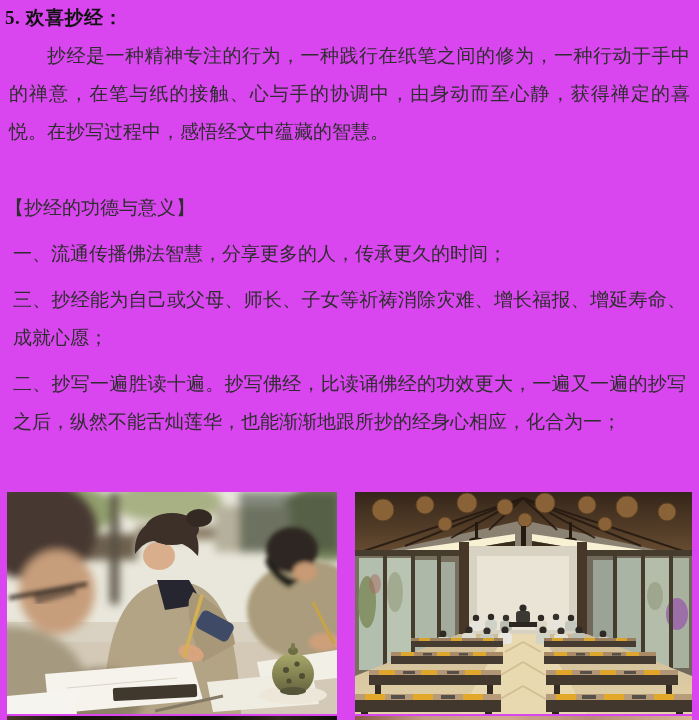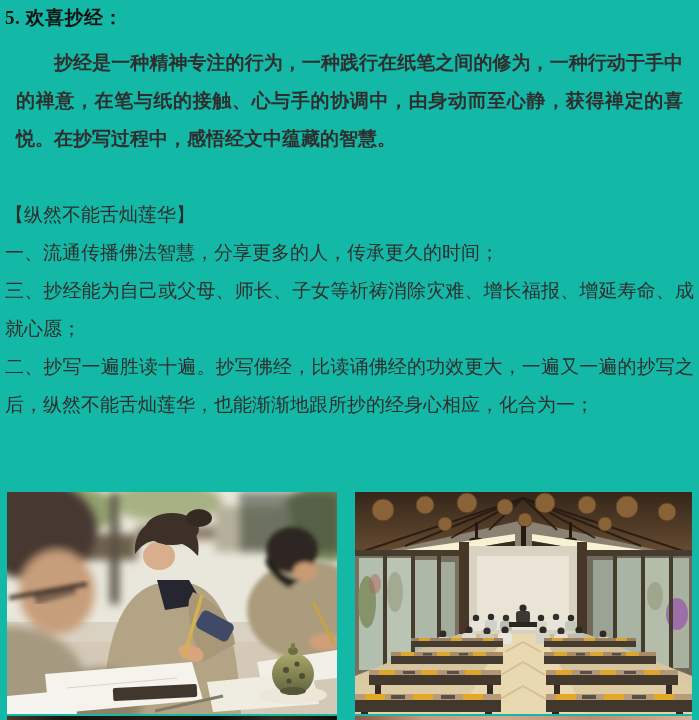--- a/index.html
+++ b/index.html
@@ -1,33 +1,33 @@
 <!DOCTYPE html>
 <html><head>
 <meta charset="utf-8">
 <style>
   html,body { margin:0; padding:0; background:#ffffff; }
   .page {
-    position:relative; width:699px; height:720px; background:#14b8a6;
+    position:relative; width:699px; height:720px; background:#d946ef;
     overflow:hidden;
     font-family:"Liberation Serif","DejaVu Serif",serif;
     color:#2e2e2e;
   }
   .title {
     position:absolute; left:5px; top:5px; margin:0;
     font-size:19px; line-height:26px; font-weight:bold; color:#111111;
     letter-spacing:0.5px;
   }
   .textflow {
     position:absolute; left:5px; top:33px; width:689px;
     font-size:19px; line-height:38px; text-align:justify;
   }
-  .para   { margin:11px; text-indent:2em;font-weight:bold; }
+  .para   { margin:4px; text-indent:2em; }
   .heading{ margin:38px 0 0 0; }
-  .li     { margin:0; }
+  .li     { margin:8px; }
   .photo  { position:absolute; top:492px; height:222px; overflow:hidden; margin:0; }
   .photo-left  { left:7px;   width:330px; }
   .photo-right { left:355px; width:337px; }
   .photo svg { display:block; width:100%; height:100%; }
   .strip { position:absolute; top:716px; height:4px; }
   .strip-left {
     left:7px; width:330px;
     background:linear-gradient(90deg,#4a3a28 0%,#17120d 18%,#23190f 40%,#0d0b08 62%,#32281b 82%,#100d0a 100%);
   }
   .strip-right {
@@ -37,21 +37,21 @@
 </style>
 </head>
 <body>
 
 <div class="page">
 
   <h2 class="title">5. 欢喜抄经：</h2>
 
   <div class="textflow">
     <p class="para">抄经是一种精神专注的行为，一种践行在纸笔之间的修为，一种行动于手中的禅意，在笔与纸的接触、心与手的协调中，由身动而至心静，获得禅定的喜悦。在抄写过程中，感悟经文中蕴藏的智慧。</p>
-    <p class="heading">【纵然不能舌灿莲华】</p>
+    <p class="heading">【抄经的功德与意义】</p>
     <p class="li">一、流通传播佛法智慧，分享更多的人，传承更久的时间；</p>
     <p class="li">三、抄经能为自己或父母、师长、子女等祈祷消除灾难、增长福报、增延寿命、成就心愿；</p>
     <p class="li">二、抄写一遍胜读十遍。抄写佛经，比读诵佛经的功效更大，一遍又一遍的抄写之后，纵然不能舌灿莲华，也能渐渐地跟所抄的经身心相应，化合为一；</p>
   </div>
 
   <figure class="photo photo-left">
     <svg viewBox="0 0 330 222" preserveAspectRatio="none">
       <defs>
         <filter id="b2" x="-20%" y="-20%" width="140%" height="140%">
             <feGaussianBlur stdDeviation="2"></feGaussianBlur>

